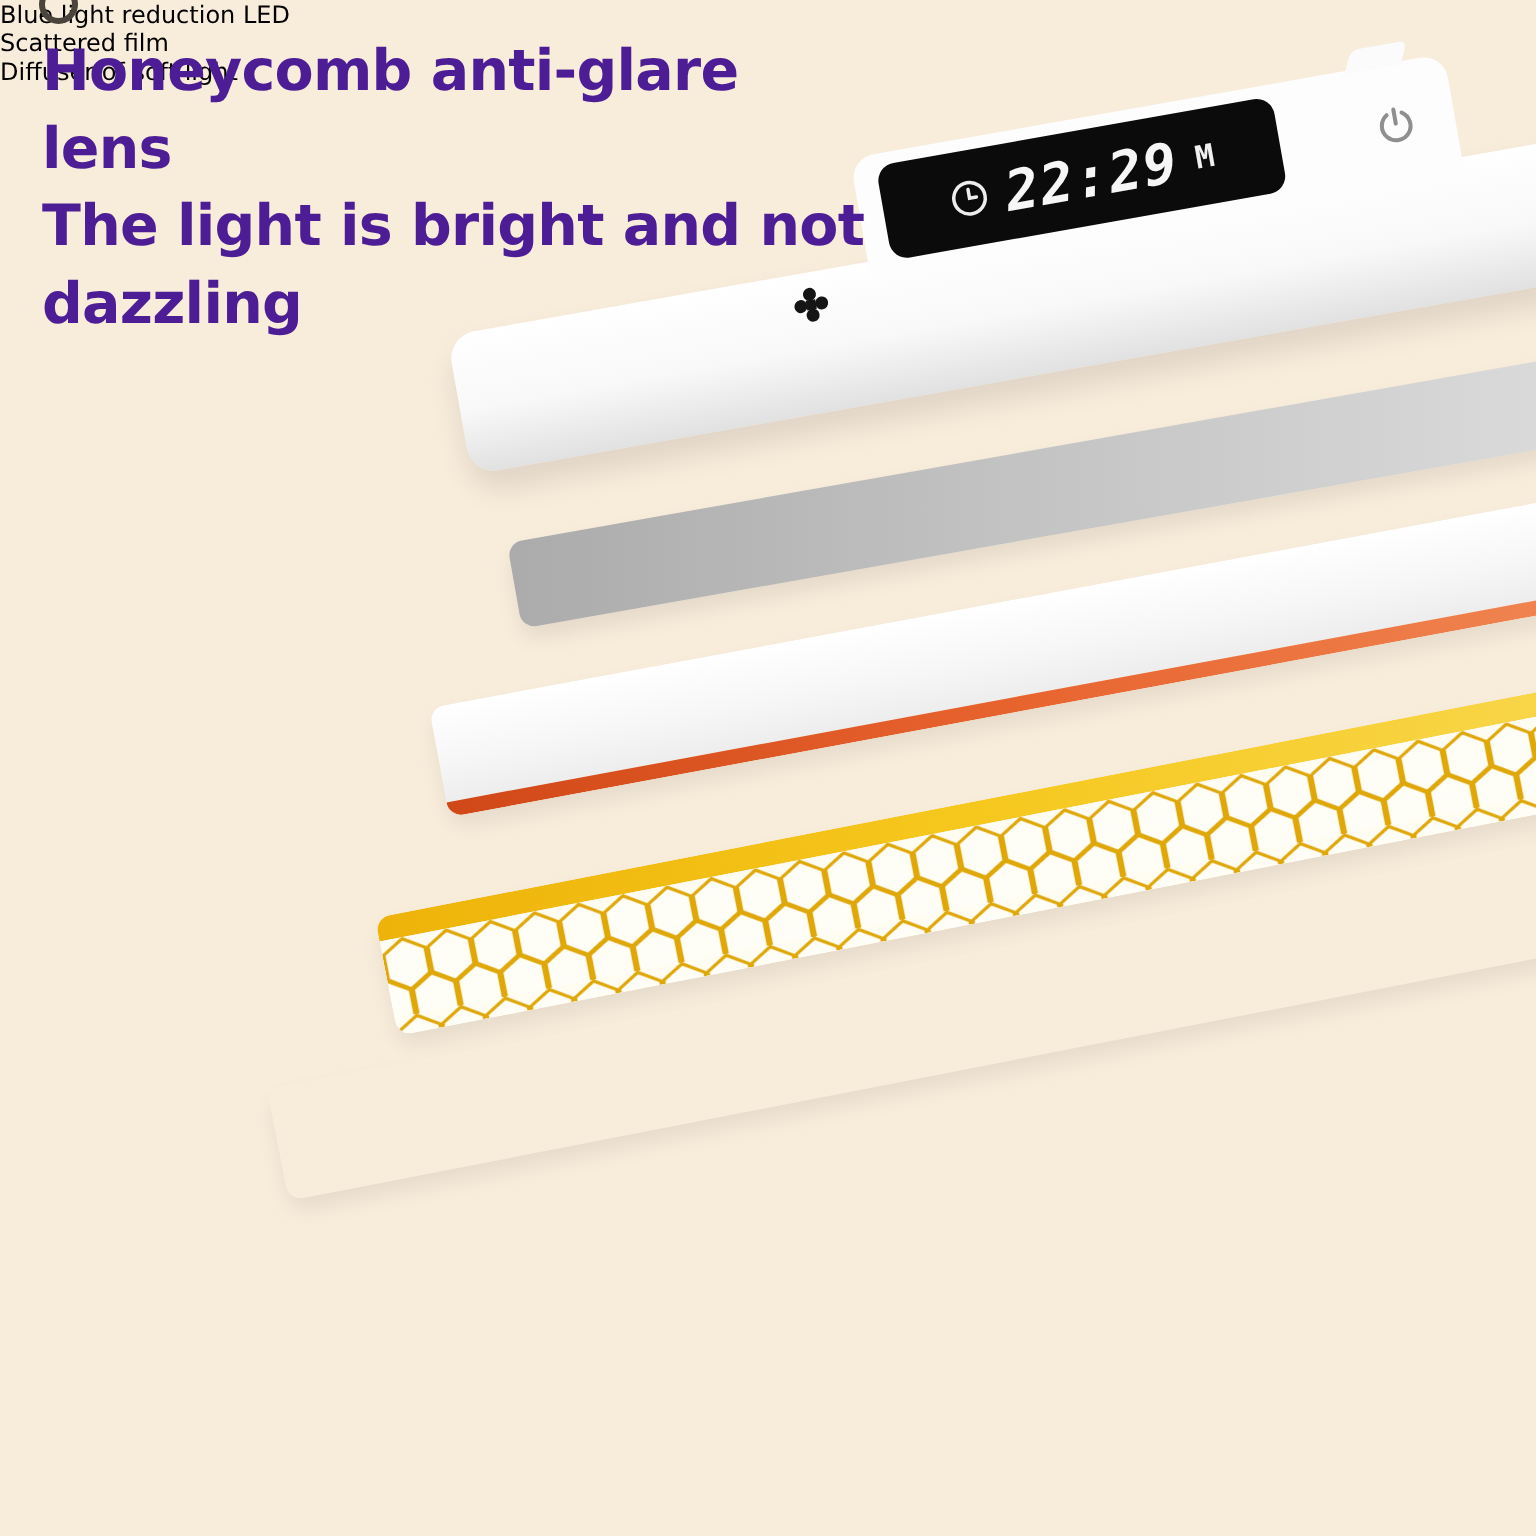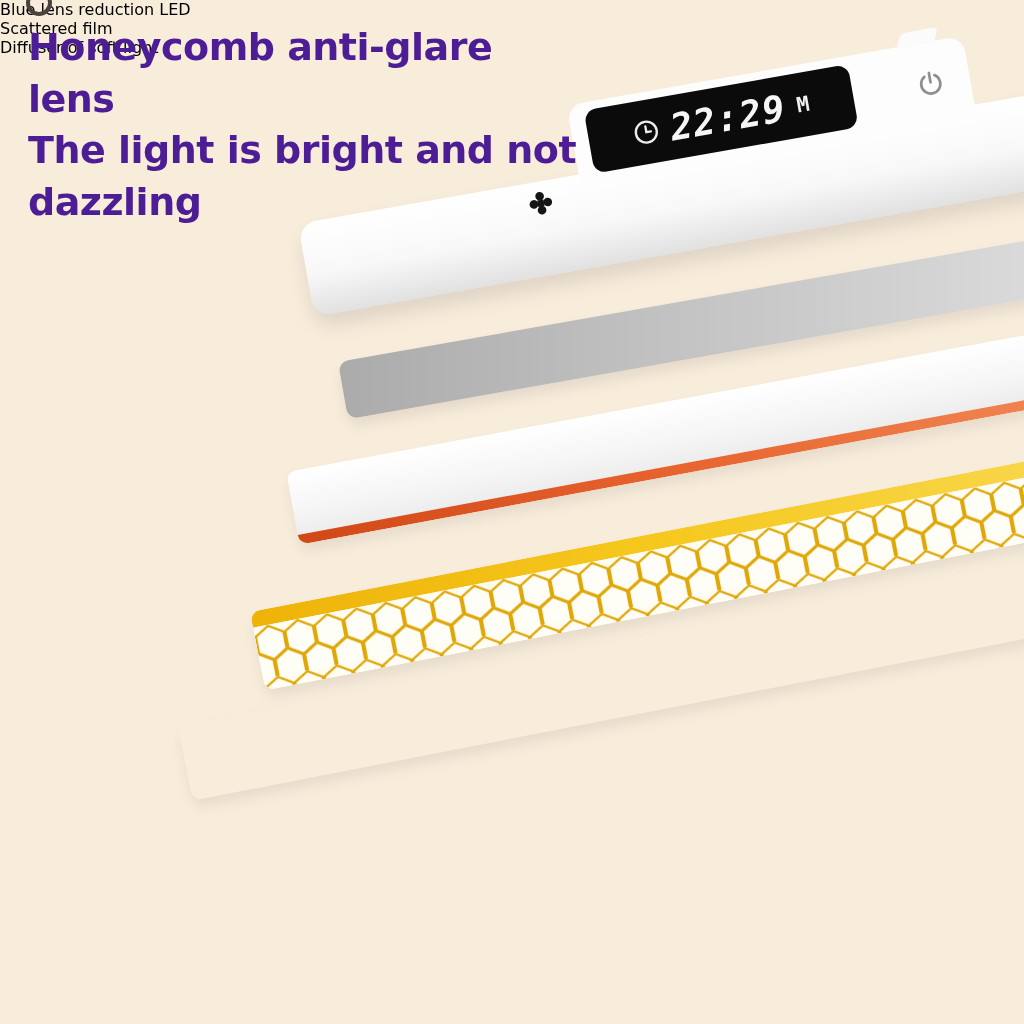--- a/index.html
+++ b/index.html
@@ -175,21 +175,21 @@
 
   <div class="layer guide">
     <div class="guide-face"></div>
     <div class="guide-edge"></div>
   </div>
 
   <div class="layer diffuser"></div>
 
   <div class="leader d1"></div>
 
-  <div class="label l2">Blue lens
+  <div class="label l2">Blue light
 reduction LED</div>
   <div class="leader d2"></div>
 
   <div class="label l3">Scattered film</div>
   <div class="leader d3"></div>
 
   <div class="leader d4"></div>
 
   <div class="label l5">Diffuser of
 soft light</div>

